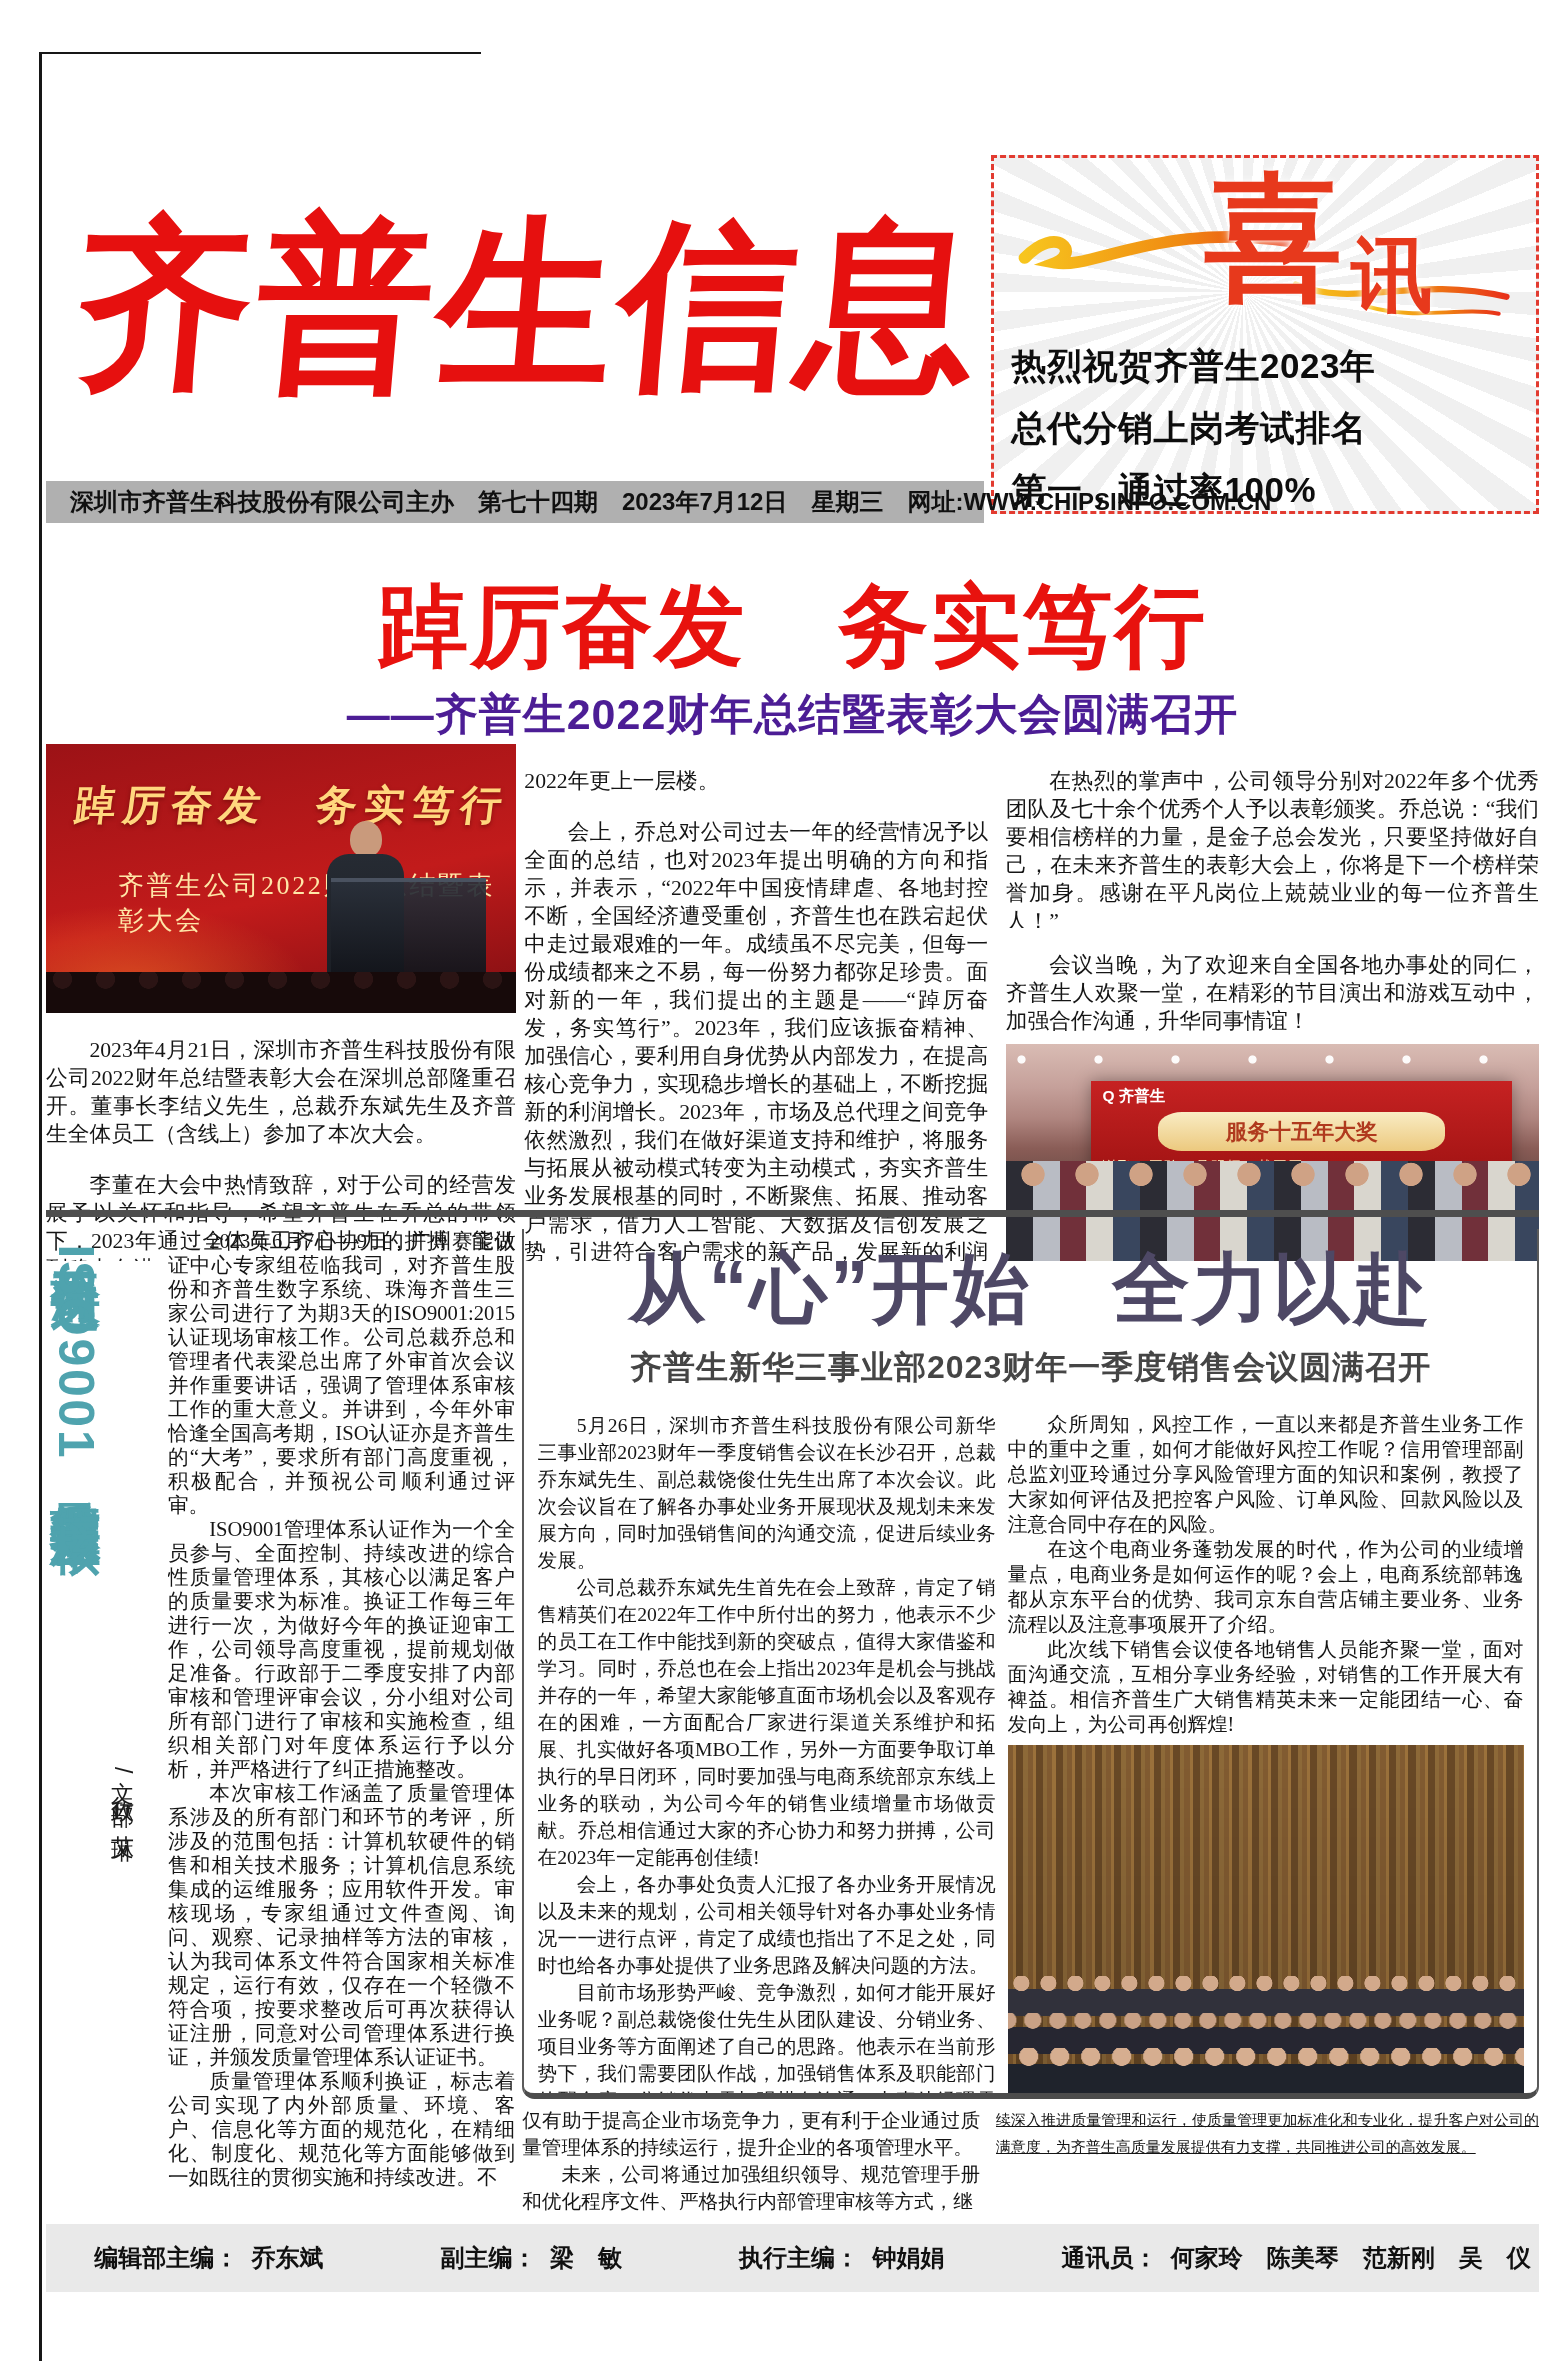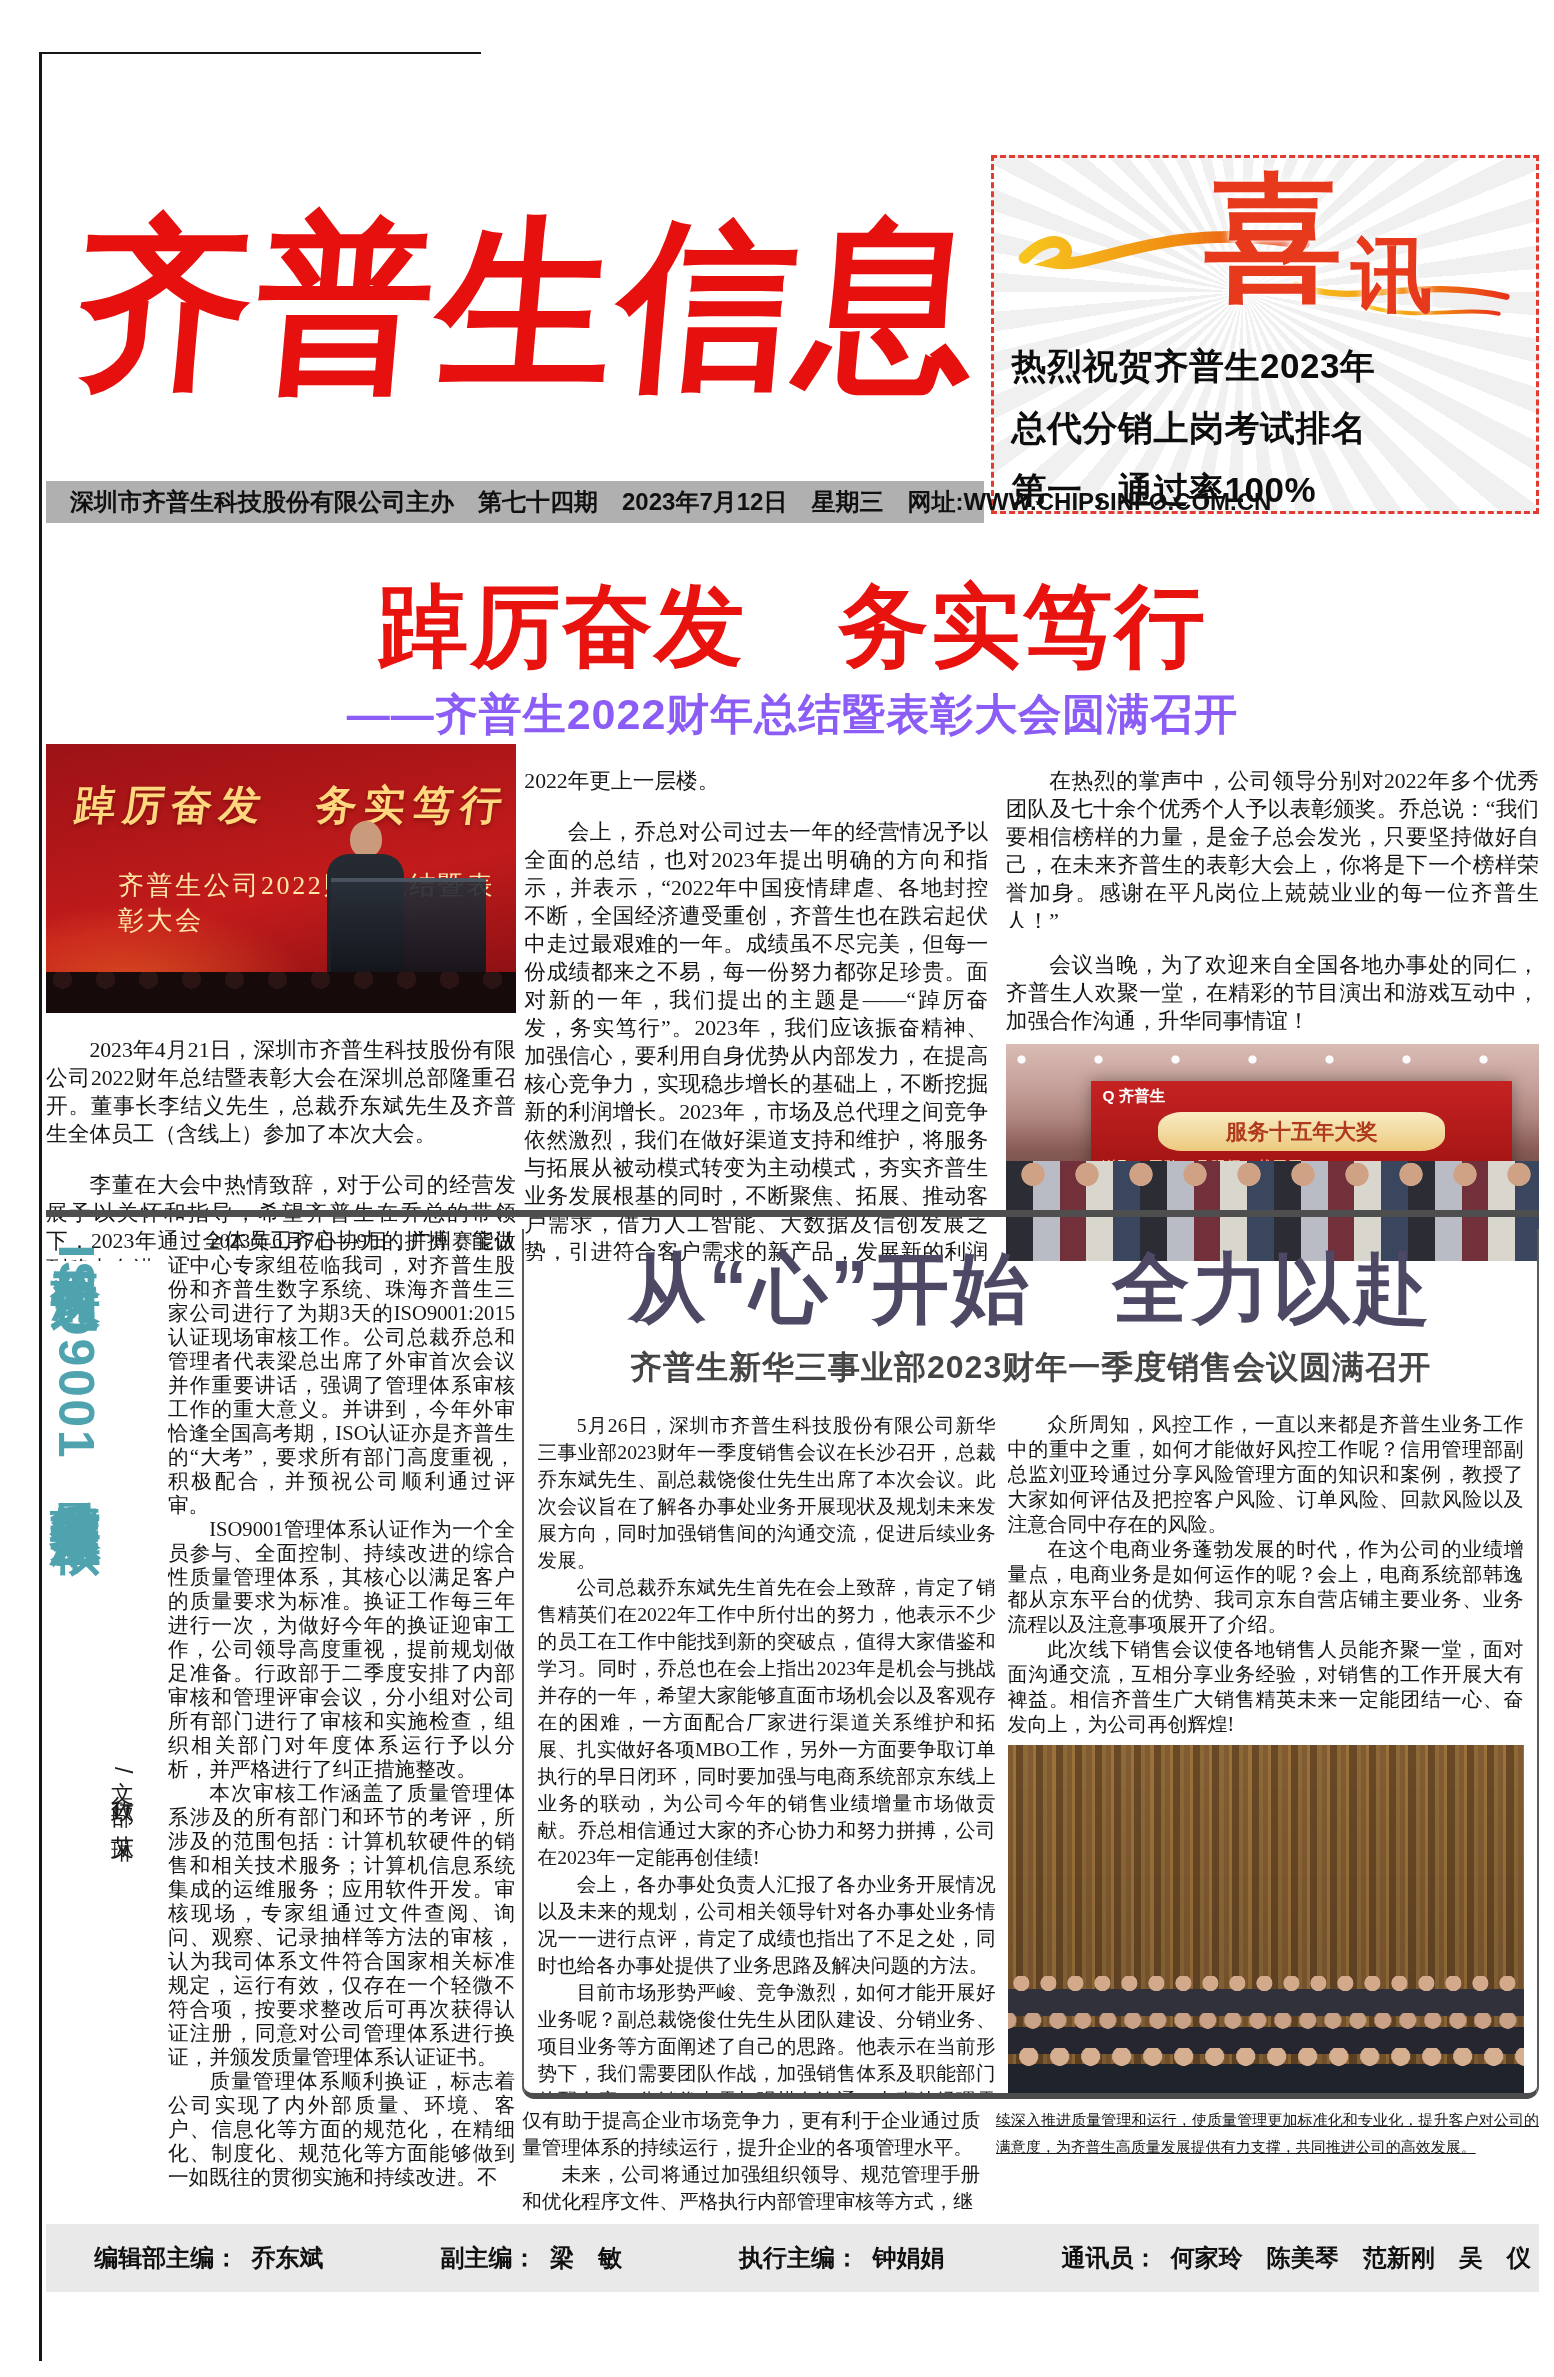--- a/index.html
+++ b/index.html
@@ -33,21 +33,21 @@
   
   .info-bar { position:absolute; left:46px; top:481px; width:938px; height:42px; background:#b0b0b0;
               display:flex; align-items:center; padding-left:24px; }
   .info-bar span { font-family:"Liberation Sans", sans-serif; font-weight:700; font-size:24px; color:#101010; white-space:pre; }
 
   
   .headline1 { position:absolute; left:46px; top:566px; width:1493px; text-align:center;
                font-family:"DejaVu Serif", serif; font-weight:900; font-size:90px; color:#e8120e;
                letter-spacing:2.1px; white-space:pre; }
   .subtitle1 { position:absolute; left:46px; top:686px; width:1493px; text-align:center;
-               font-family:"Liberation Sans", sans-serif; font-weight:700; font-size:43px; color:#8b5cf6; letter-spacing:1px; }
+               font-family:"Liberation Sans", sans-serif; font-weight:700; font-size:43px; color:#4c1d95; letter-spacing:1px; }
 
   
   .a1-cols { position:absolute; left:46px; top:744px; width:1493px; height:517px; display:flex; overflow:hidden; }
   .a1-c1 { width:470px; margin-right:8.3px; }
   .a1-c2 { width:464px; margin-right:17.5px; }
   .a1-c3 { flex:1; display:flex; flex-direction:column; }
   .a1-cols p { font-size:21.7px; line-height:28px; text-align:justify; overflow:hidden;margin-top:23px; }
   .ind { text-indent:2em; }
 
   

